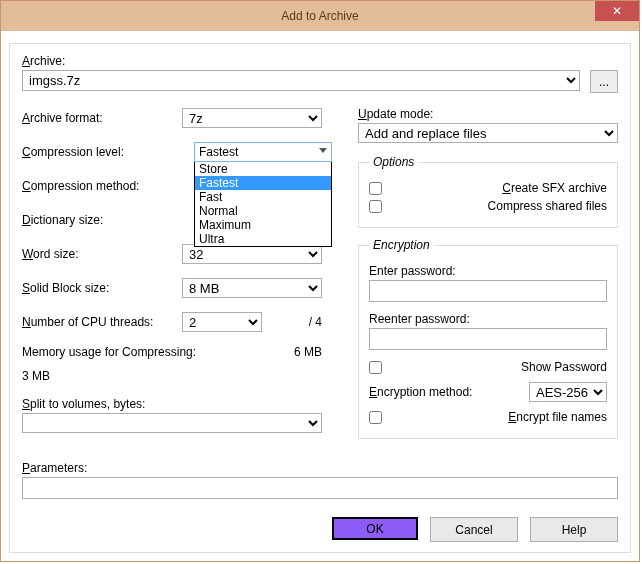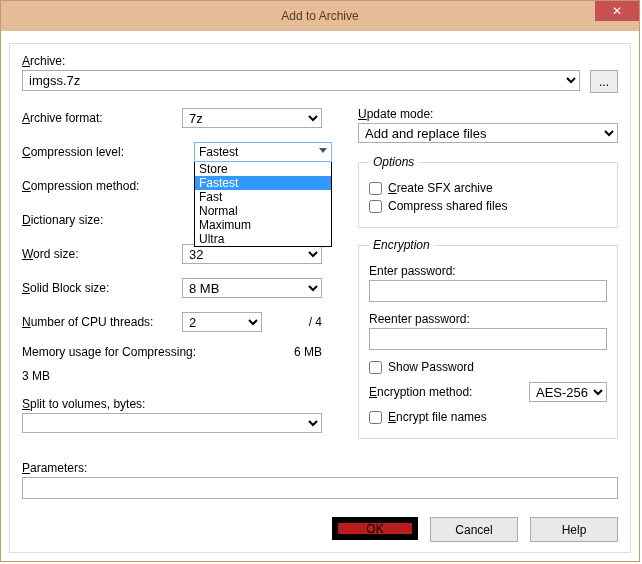--- a/index.html
+++ b/index.html
@@ -101,41 +101,41 @@
 
   .mem-line { display:flex; justify-content:space-between; width:300px; margin-top:10px; }
 
   fieldset {
     border: 1px solid #dcdcdc;
     margin: 0 0 10px 0;
     padding: 8px 10px 10px 10px;
   }
   legend { padding: 0 4px; font-size:12px;font-style:italic; }
 
-  .chk { display:flex; align-items:center; gap:6px; margin: 4px 0; }
+  .chk { display:flex; align-items:center; gap:6px; margin: 4px 0; justify-content: space-between; }
   .chk input { margin:0; width:13px; height:13px; }
 
   .enc-label { margin-top: 4px; margin-bottom: 2px; display:block; }
 
   .buttons {
     position:absolute;
     right: 12px;
     bottom: 10px;
     display:flex;
     gap: 12px;
   }
   .btn {
     width: 86px;
     height: 23px;
     border: 1px solid #acacac;
     background: #e9e9e9;
     display:flex; align-items:center; justify-content:center;
     cursor:pointer;
   }
-  .btn.primary { border: 6px solid #000000; background:#b91c1c; height:23px; box-sizing:border-box; }
+  .btn.primary { border: 2px solid #000000; background:#8b5cf6; height:23px; box-sizing:border-box; }
 
   
   .dropdown-open {
     position:absolute;
     left: 172px;
     top: 35px;
     width: 138px;
     z-index: 50;
   }
   .dropdown-open .dd-value {

